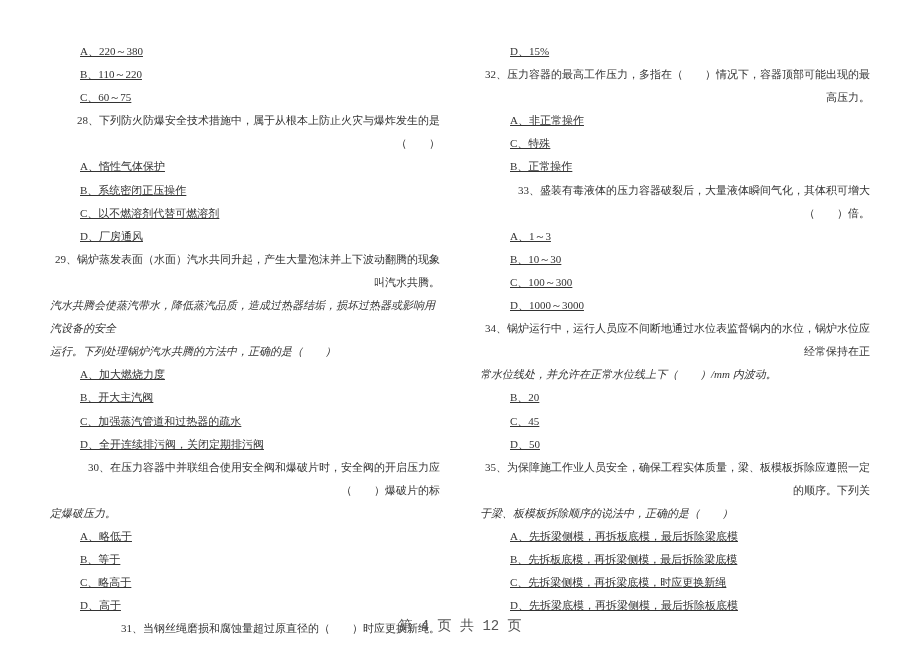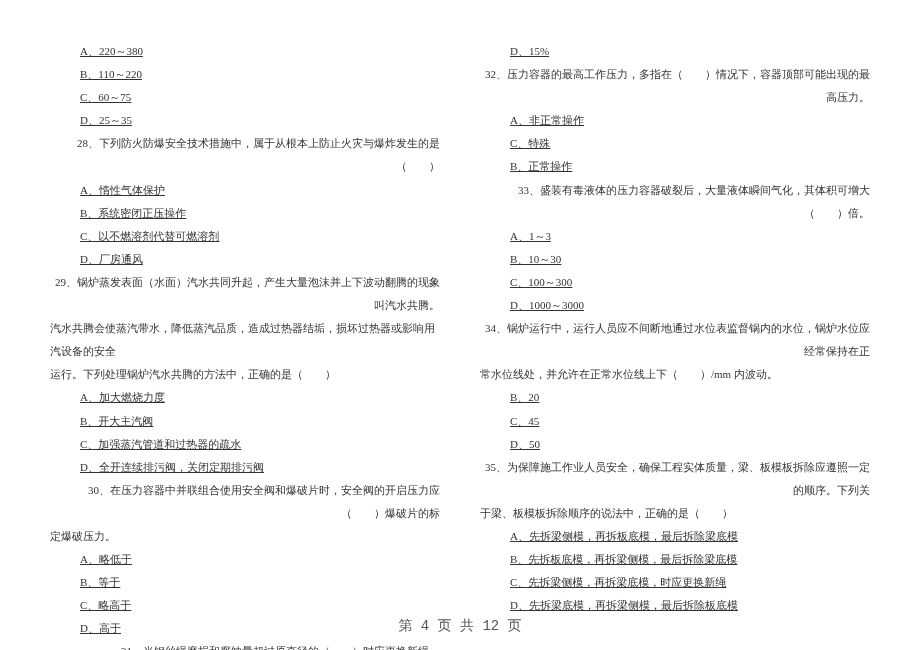--- a/index.html
+++ b/index.html
@@ -28,41 +28,41 @@
     .option {
       padding-left: 30px;
       text-decoration: underline;
     }
     .question {
       padding-left: 0;
       text-align: right;
     }
     .continuation {
       padding-left: 0;
+      font-style: italic;
     }
     .footer {
       position: absolute;
       bottom: 15px;
       width: 100%;
       left: 0;
       text-align: center;
       font-size: 14px;
       color: #555;
       font-family: Liberation Mono, monospace;
     }
   </style>
 </head>
 <body>
 
 <div class="columns">
   <div class="col">
     <div class="option">A、220～380</div>
     <div class="option">B、110～220</div>
     <div class="option">C、60～75</div>
-    <div class="option">D、25～35</div>
     <div class="question">28、下列防火防爆安全技术措施中，属于从根本上防止火灾与爆炸发生的是（　　）</div>
     <div class="option">A、惰性气体保护</div>
     <div class="option">B、系统密闭正压操作</div>
     <div class="option">C、以不燃溶剂代替可燃溶剂</div>
     <div class="option">D、厂房通风</div>
     <div class="question">29、锅炉蒸发表面（水面）汽水共同升起，产生大量泡沫并上下波动翻腾的现象叫汽水共腾。</div>
     <div class="continuation">汽水共腾会使蒸汽带水，降低蒸汽品质，造成过热器结垢，损坏过热器或影响用汽设备的安全</div>
     <div class="continuation">运行。下列处理锅炉汽水共腾的方法中，正确的是（　　）</div>
     <div class="option">A、加大燃烧力度</div>
     <div class="option">B、开大主汽阀</div>

